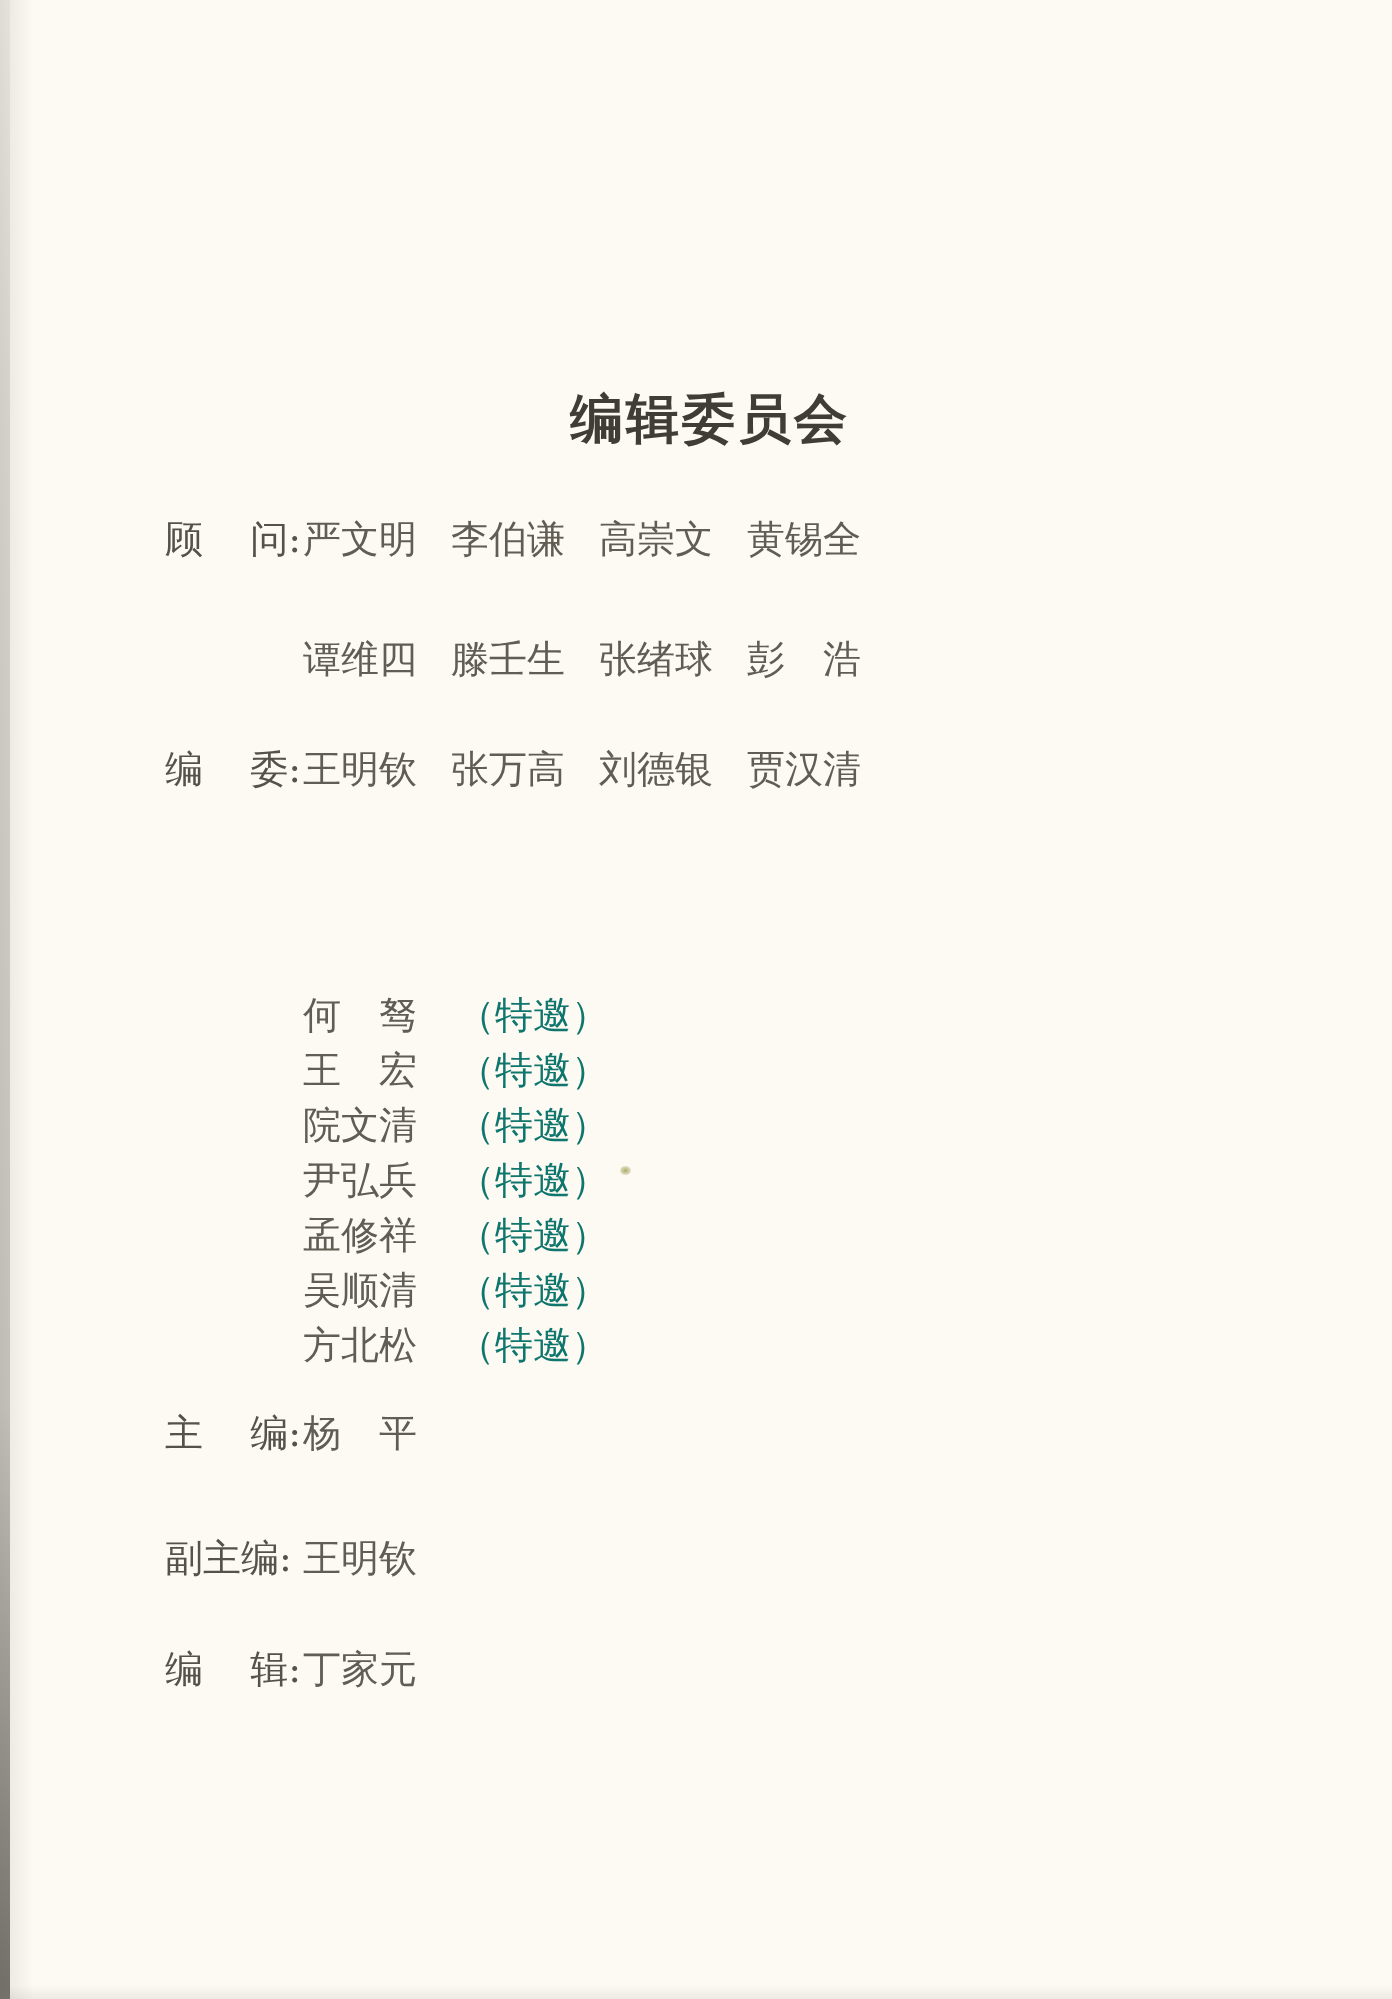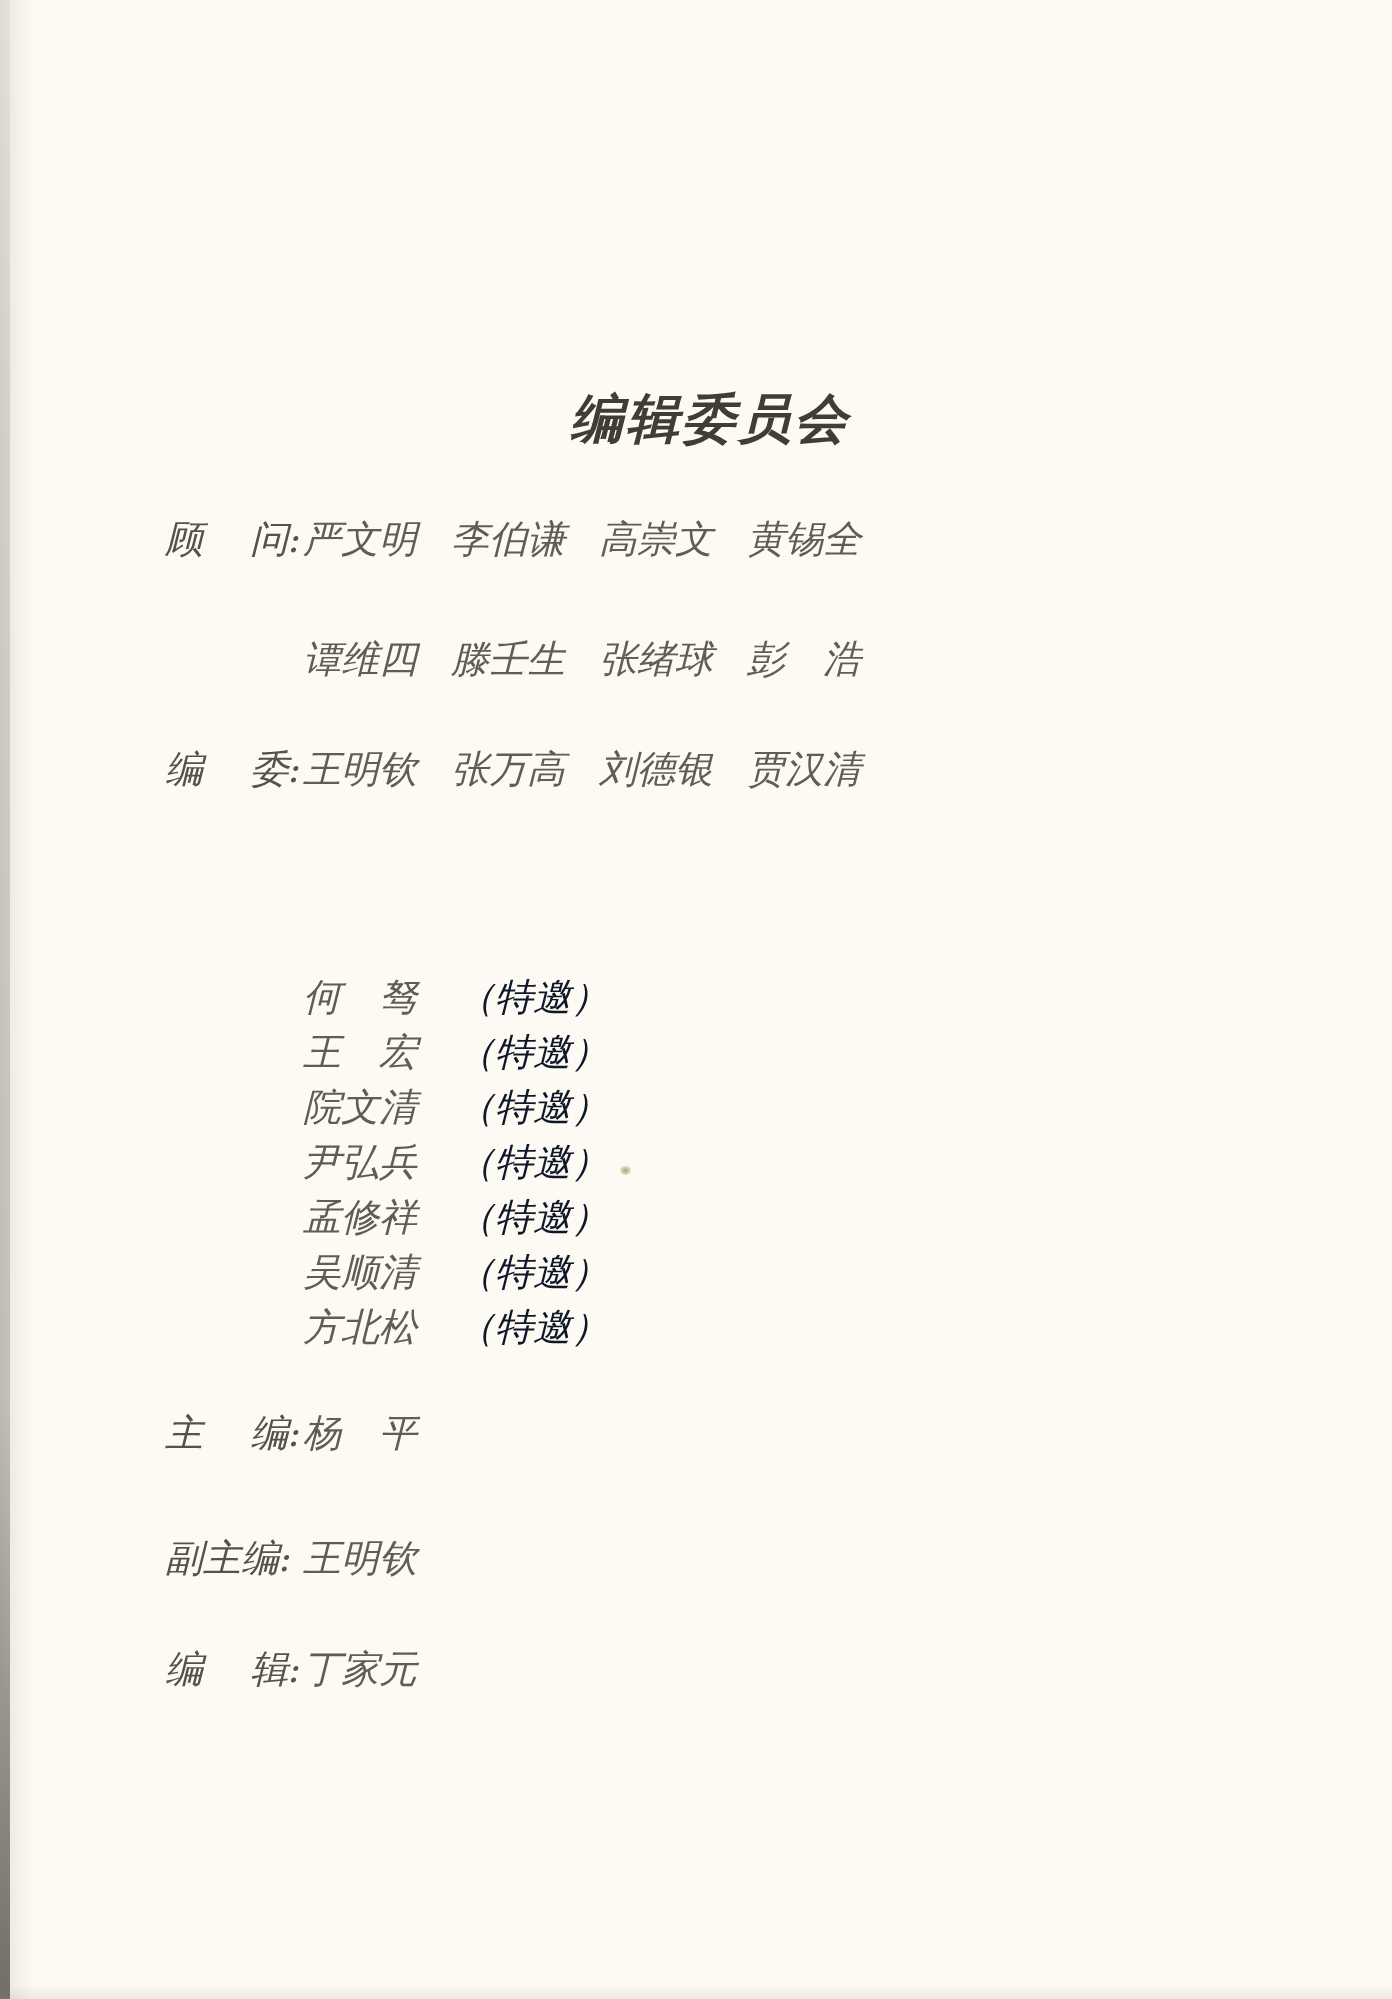--- a/index.html
+++ b/index.html
@@ -4,21 +4,20 @@
 <style>
   * { margin:0; padding:0; box-sizing:border-box; }
   html,body { background:#e8e6de; }
   .scan {
     position:relative;
     width:1392px; height:1999px;
     background:#fcfaf2;
     overflow:hidden;
     font-family:"DejaVu Serif","Liberation Serif",serif;
     color:#5d5950;
-    font-style:italic;
   }
   
   .edge-left {
     position:absolute; left:0; top:0; width:10px; height:100%;
     background:linear-gradient(180deg,
       rgba(150,147,137,0.10) 0%,
       rgba(150,147,137,0.28) 20%,
       rgba(125,122,112,0.38) 70%,
       rgba(78,76,68,0.78) 100%);
     pointer-events:none;
@@ -61,21 +60,21 @@
     color:#55524a;
   }
   .names {
     position:absolute; left:138px; top:0;
     display:flex;
     color:#615d54;
     align-items:flex-end;
   }
   .name { width:114px; margin-right:34px; }
   .name:last-child { margin-right:17px; }
-  .invited-note { margin-left:6px; color:#0f172a; }
+  .invited-note { margin-left:6px; color:#0f766e;margin-top:18px; }
   .single-name { width:auto; }
   
   .speck {
     position:absolute; left:620px; top:1166px;
     width:11px; height:9px; border-radius:50%;
     background:radial-gradient(ellipse at center, rgba(148,143,62,0.75), rgba(148,143,62,0));
     pointer-events:none;
   }
 </style>
 </head>

